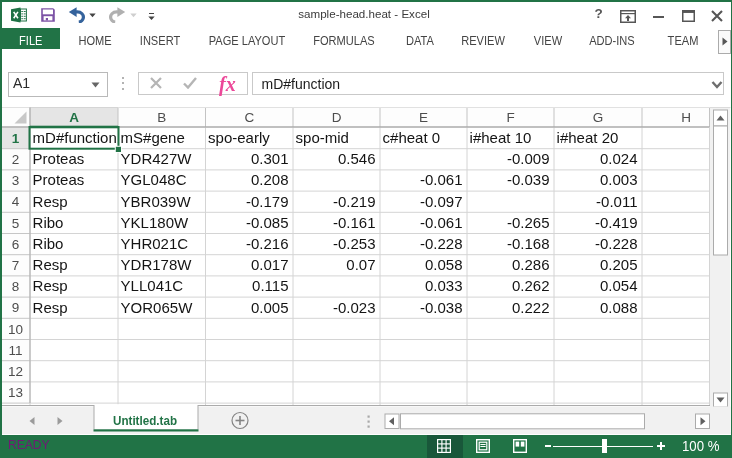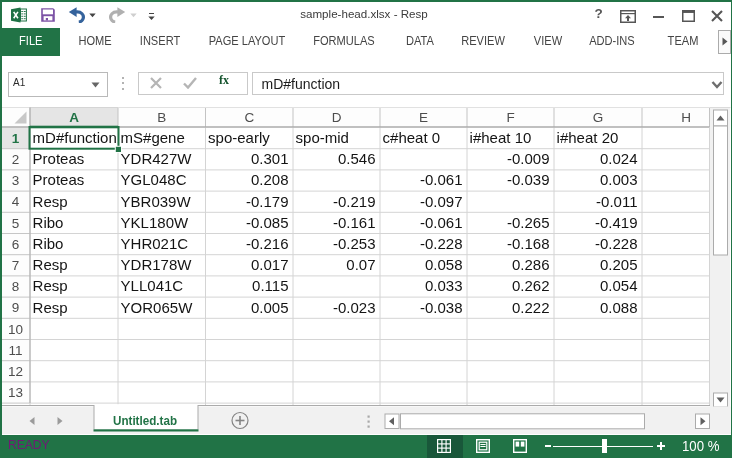--- a/index.html
+++ b/index.html
@@ -41,67 +41,67 @@
   <path d="M17.2 6.1 L9.4 1.3 L9.4 10.9 Z" fill="#b0b0b0"></path>
   <path d="M10.5 6.0 C 4.8 5.0 1.2 9.2 3.2 13.4 C 3.9 14.8 5.4 15.8 7.2 16.0" fill="none" stroke="#b0b0b0" stroke-width="3.2"></path>
 </svg>
 <svg class="abs" style="left:129.5px;top:12.5px" width="7" height="5" viewBox="0 0 7 5">
       <path d="M0.3 0.4 L6.7 0.4 L3.5 4.2 Z" fill="#cfcfcf"></path>
     </svg>
 <div class="abs" style="left:148.5px;top:12.6px;width:5.5px;height:1.8px;background:#444"></div>
 <svg class="abs" style="left:148px;top:16px" width="7" height="4.5" viewBox="0 0 7 4.5">
       <path d="M0.3 0.4 L6.7 0.4 L3.5 4 Z" fill="#444"></path>
     </svg>
-<div class="abs" style="left:0;top:7px;width:728px;text-align:center;font-size:11.6px;color:#3b3b3b">sample-head.xlsx - Resp</div>
+<div class="abs" style="left:0;top:7px;width:728px;text-align:center;font-size:11.6px;color:#3b3b3b">sample-head.heat - Excel</div>
 <div class="abs" style="left:591px;top:6px;width:15px;text-align:center;font-size:13.5px;font-weight:bold;color:#555">?</div>
 <svg class="abs" style="left:620px;top:9.5px" width="16" height="13" viewBox="0 0 16 13">
   <rect x="0.75" y="0.75" width="14.5" height="11.5" fill="none" stroke="#565656" stroke-width="1.5"></rect>
   <line x1="1" y1="3.6" x2="15" y2="3.6" stroke="#565656" stroke-width="1.2"></line>
   <path d="M8 5 L11 8.2 L9 8.2 L9 11 L7 11 L7 8.2 L5 8.2 Z" fill="#565656"></path>
 </svg>
 <div class="abs" style="left:653px;top:15.5px;width:10.5px;height:2.5px;background:#565656"></div>
 <svg class="abs" style="left:682px;top:10px" width="13" height="12" viewBox="0 0 13 12">
   <rect x="0.75" y="0.75" width="11.5" height="10.5" fill="none" stroke="#565656" stroke-width="1.5"></rect>
   <rect x="0.75" y="0.75" width="11.5" height="2.2" fill="#565656"></rect>
 </svg>
 <svg class="abs" style="left:710.5px;top:10px" width="12" height="12" viewBox="0 0 12 12">
   <path d="M1 1 L11 11 M11 1 L1 11" stroke="#565656" stroke-width="2.1"></path>
 </svg>
 
-<div class="abs" style="left:0;top:28px;width:60px;height:28px;background:#217346;color:#fff;font-size:13px;text-align:center;line-height:25.5px"><span style="display:inline-block;transform:scaleX(0.85);margin-left:2px">FILE</span></div>
+<div class="abs" style="left:0;top:28px;width:60px;height:21px;background:#217346;color:#fff;font-size:13px;text-align:center;line-height:25.5px"><span style="display:inline-block;transform:scaleX(0.85);margin-left:2px">FILE</span></div>
 <div class="abs" style="left:94.5px;top:33.5px;transform:translateX(-50%) scaleX(0.82);transform-origin:center;font-size:13.5px;line-height:13.5px;color:#444;white-space:nowrap">HOME</div>
     <div class="abs" style="left:160px;top:33.5px;transform:translateX(-50%) scaleX(0.82);transform-origin:center;font-size:13.5px;line-height:13.5px;color:#444;white-space:nowrap">INSERT</div>
     <div class="abs" style="left:246.5px;top:33.5px;transform:translateX(-50%) scaleX(0.82);transform-origin:center;font-size:13.5px;line-height:13.5px;color:#444;white-space:nowrap">PAGE LAYOUT</div>
     <div class="abs" style="left:344.3px;top:33.5px;transform:translateX(-50%) scaleX(0.82);transform-origin:center;font-size:13.5px;line-height:13.5px;color:#444;white-space:nowrap">FORMULAS</div>
     <div class="abs" style="left:419.7px;top:33.5px;transform:translateX(-50%) scaleX(0.82);transform-origin:center;font-size:13.5px;line-height:13.5px;color:#444;white-space:nowrap">DATA</div>
     <div class="abs" style="left:482.9px;top:33.5px;transform:translateX(-50%) scaleX(0.82);transform-origin:center;font-size:13.5px;line-height:13.5px;color:#444;white-space:nowrap">REVIEW</div>
     <div class="abs" style="left:548px;top:33.5px;transform:translateX(-50%) scaleX(0.82);transform-origin:center;font-size:13.5px;line-height:13.5px;color:#444;white-space:nowrap">VIEW</div>
     <div class="abs" style="left:612.3px;top:33.5px;transform:translateX(-50%) scaleX(0.82);transform-origin:center;font-size:13.5px;line-height:13.5px;color:#444;white-space:nowrap">ADD-INS</div>
     <div class="abs" style="left:683px;top:33.5px;transform:translateX(-50%) scaleX(0.82);transform-origin:center;font-size:13.5px;line-height:13.5px;color:#444;white-space:nowrap">TEAM</div>
 <div class="abs" style="left:718px;top:29.5px;width:12.5px;height:24px;background:#fafafa;border:1px solid #ababab"></div>
 <svg class="abs" style="left:722px;top:37px" width="6" height="9" viewBox="0 0 6 9">
       <path d="M0.5 0.5 L5.5 4.5 L0.5 8.5 Z" fill="#565656"></path>
     </svg>
 
 <div class="abs" style="left:7.5px;top:72px;width:100px;height:24.5px;border:1px solid #b9b9b9;background:#fff"></div>
-<div class="abs" style="left:13px;top:76.4px;font-size:10px;line-height:14px;color:#2b2b2b">A1</div>
+<div class="abs" style="left:13px;top:76.4px;font-size:14px;line-height:14px;color:#2b2b2b">A1</div>
 <svg class="abs" style="left:91px;top:81.5px" width="9" height="6" viewBox="0 0 9 6">
       <path d="M0.5 0.5 L8.5 0.5 L4.5 5.5 Z" fill="#666"></path>
     </svg>
 <div class="abs" style="left:121.6px;top:76.5px;width:2.2px;height:2.2px;background:#b3b3b3"></div>
 <div class="abs" style="left:121.6px;top:82px;width:2.2px;height:2.2px;background:#b3b3b3"></div>
 <div class="abs" style="left:121.6px;top:87.5px;width:2.2px;height:2.2px;background:#b3b3b3"></div>
 <div class="abs" style="left:138px;top:71.5px;width:110px;height:23.5px;border:1px solid #c9c9c9;background:#fff"></div>
 <svg class="abs" style="left:150px;top:77px" width="12" height="12" viewBox="0 0 12 12">
       <path d="M1 1 L11 11 M11 1 L1 11" stroke="#b5b5b5" stroke-width="2.2"></path>
     </svg>
 <svg class="abs" style="left:183px;top:77px" width="14" height="12" viewBox="0 0 14 12">
       <path d="M1 6.5 L5 10.5 L13 1" stroke="#b5b5b5" stroke-width="2.4" fill="none"></path>
     </svg>
-<div class="abs" style="left:219px;top:73px;font-family:'Liberation Serif',serif;font-weight:bold;font-size:12px;color:#14532d">fx</div>
+<div class="abs" style="left:219px;top:73px;font-family:'Liberation Serif',serif;font-style:italic;font-weight:bold;font-size:20px;color:#ec4899">fx</div>
 <div class="abs" style="left:252px;top:71.5px;width:472px;height:23px;border:1px solid #c9c9c9;background:#fff"></div>
 <div class="abs" style="left:261.5px;top:76.8px;font-size:14px;line-height:14px;color:#1c1c1c">mD#function</div>
 <svg class="abs" style="left:711px;top:81px" width="12" height="8" viewBox="0 0 12 8">
       <path d="M1.5 1 L6 6 L10.5 1" stroke="#6e6e6e" stroke-width="2.4" fill="none"></path>
     </svg>
 
 <svg width="732" height="325" viewBox="0 0 732 325" style="position:absolute;left:0;top:107px" font-family="'Liberation Sans', sans-serif">
       <rect x="0" y="0" width="732" height="325" fill="#fff"></rect>
       <rect x="710" y="0" width="20" height="325" fill="#f1f1f1"></rect>
       <rect x="1.5" y="0" width="708.0" height="20.0" fill="#fdfdfd"></rect>

